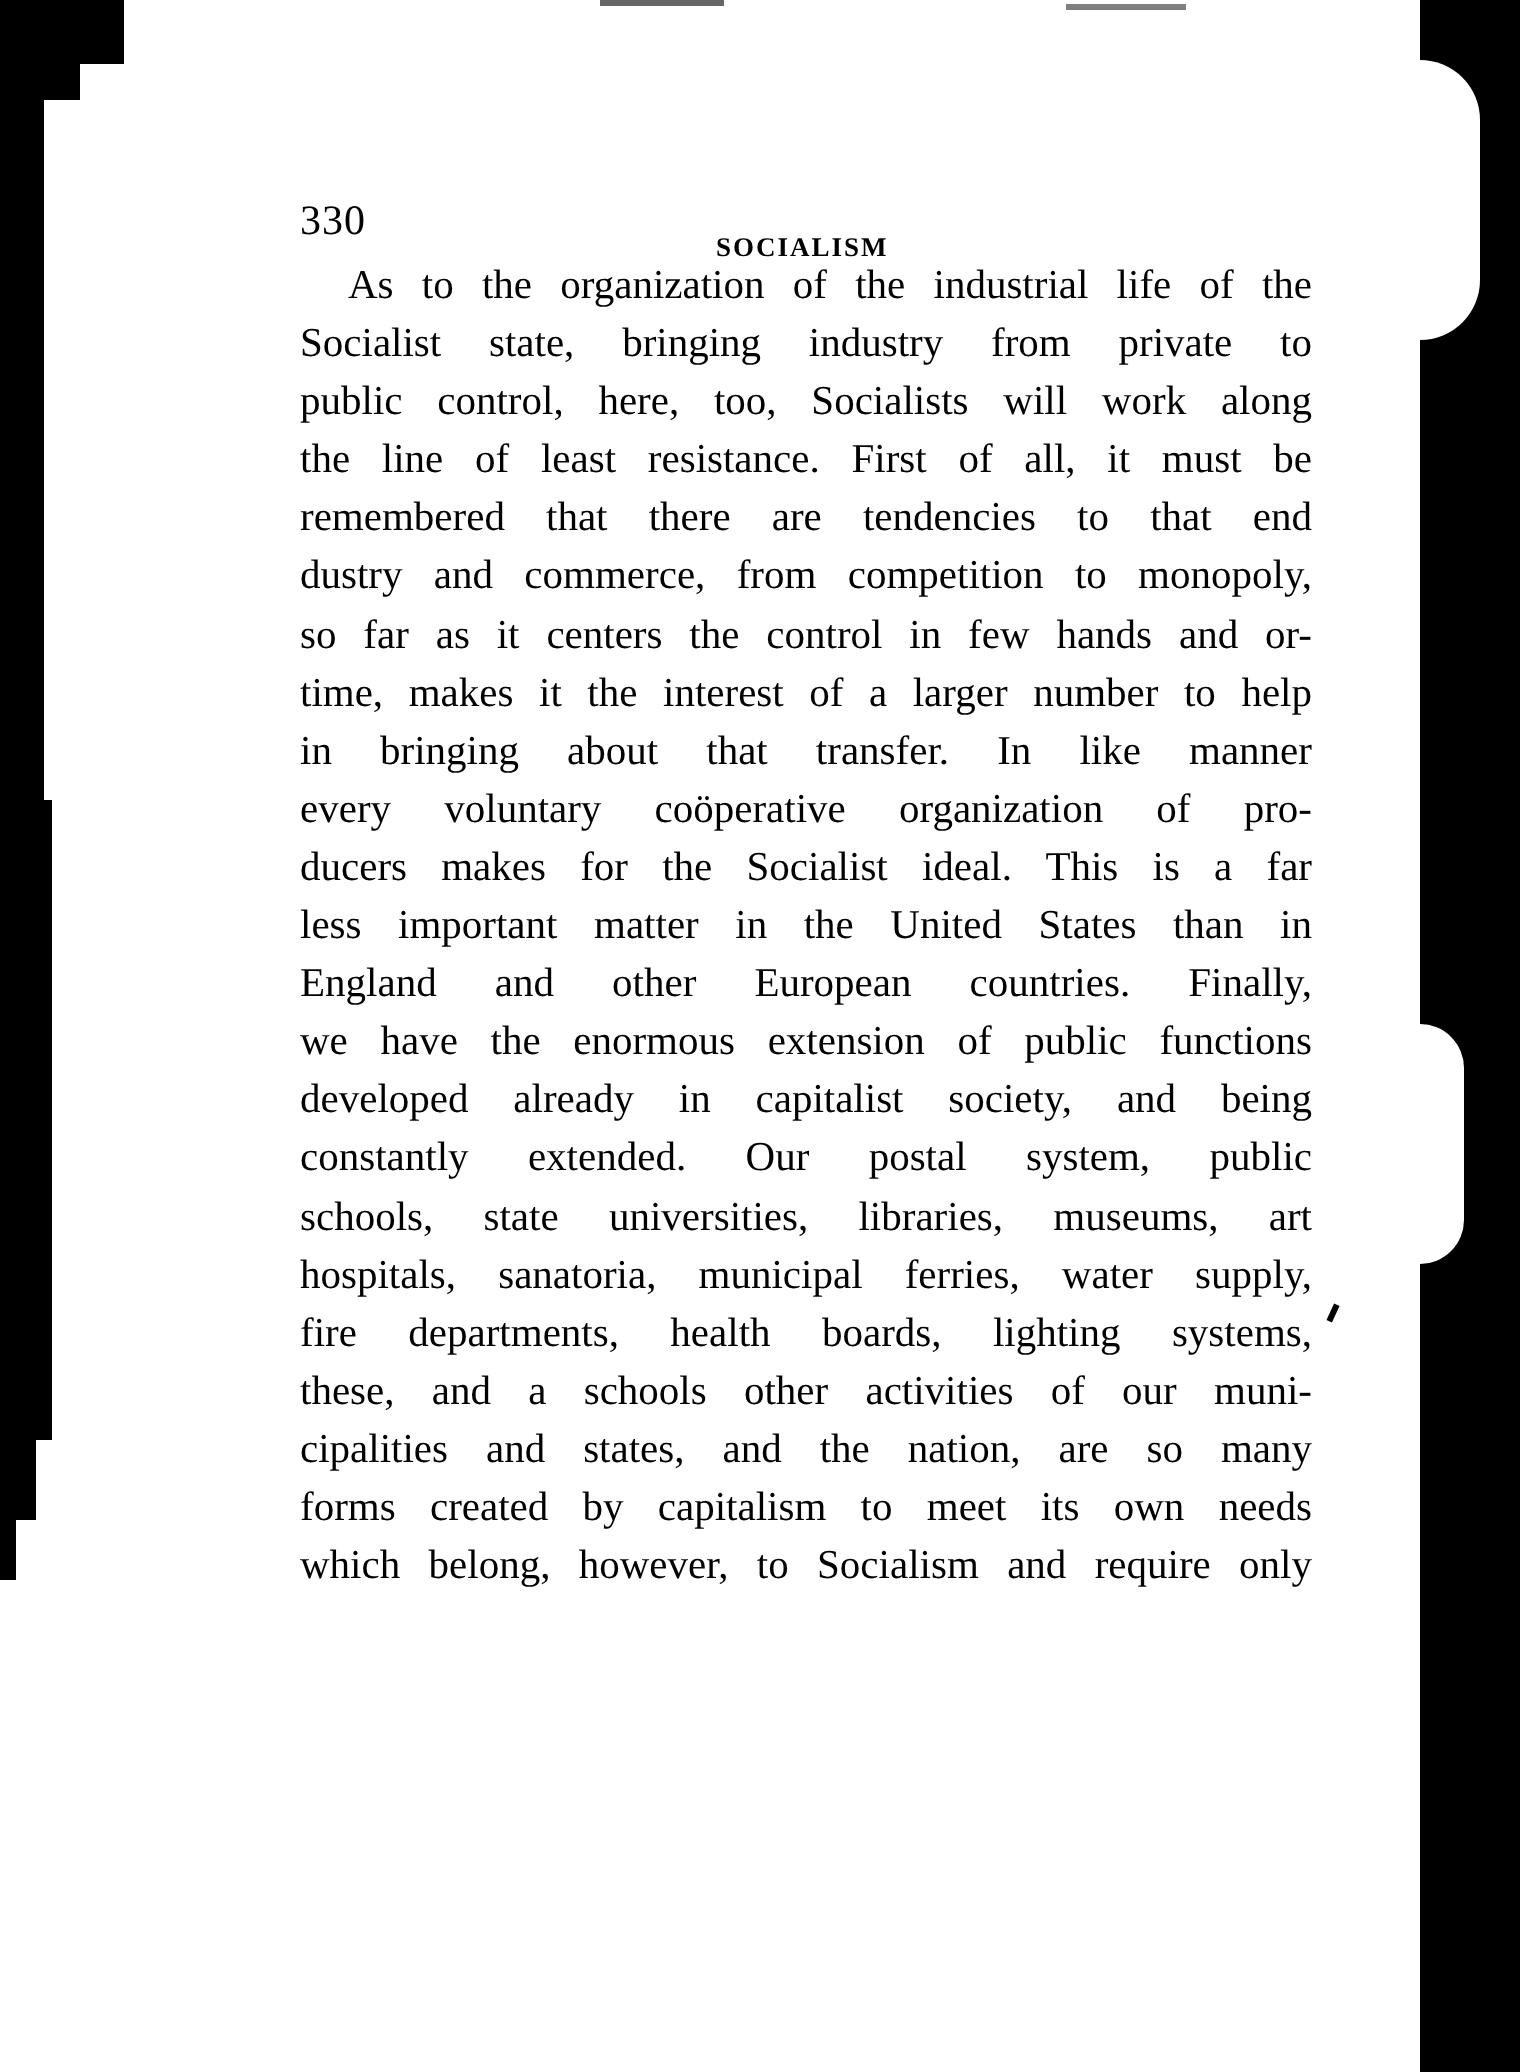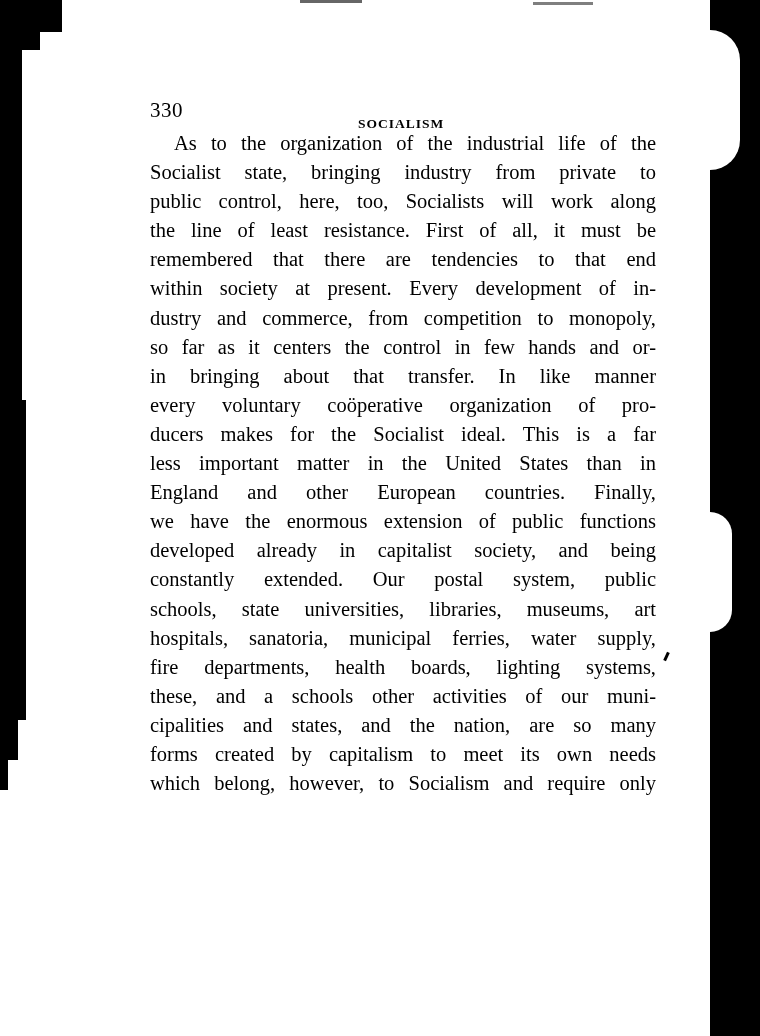--- a/index.html
+++ b/index.html
@@ -128,23 +128,23 @@
     <span class="page-number">330</span>
     <span class="running-title">SOCIALISM</span>
   </div>
 
   <div class="body-text">
     <span class="line indent">As to the organization of the industrial life of the</span>
     <span class="line">Socialist state, bringing industry from private to</span>
     <span class="line">public control, here, too, Socialists will work along</span>
     <span class="line">the line of least resistance.  First of all, it must be</span>
     <span class="line">remembered that there are tendencies to that end</span>
-    <span class="line">within society at present.  Every development of in-</span>
     <span class="line">dustry and commerce, from competition to monopoly,</span>
     <span class="line">so far as it centers the control in few hands and or-</span>
+    <span class="line">time, makes it the interest of a larger number to help</span>
     <span class="line">in bringing about that transfer.  In like manner</span>
     <span class="line">every voluntary coöperative organization of pro-</span>
     <span class="line">ducers makes for the Socialist ideal.  This is a far</span>
     <span class="line">less important matter in the United States than in</span>
     <span class="line">England and other European countries.  Finally,</span>
     <span class="line">we have the enormous extension of public functions</span>
     <span class="line">developed already in capitalist society, and being</span>
     <span class="line">constantly extended.  Our postal system, public</span>
     <span class="line">schools, state universities, libraries, museums, art</span>
     <span class="line">hospitals, sanatoria, municipal ferries, water supply,</span>

